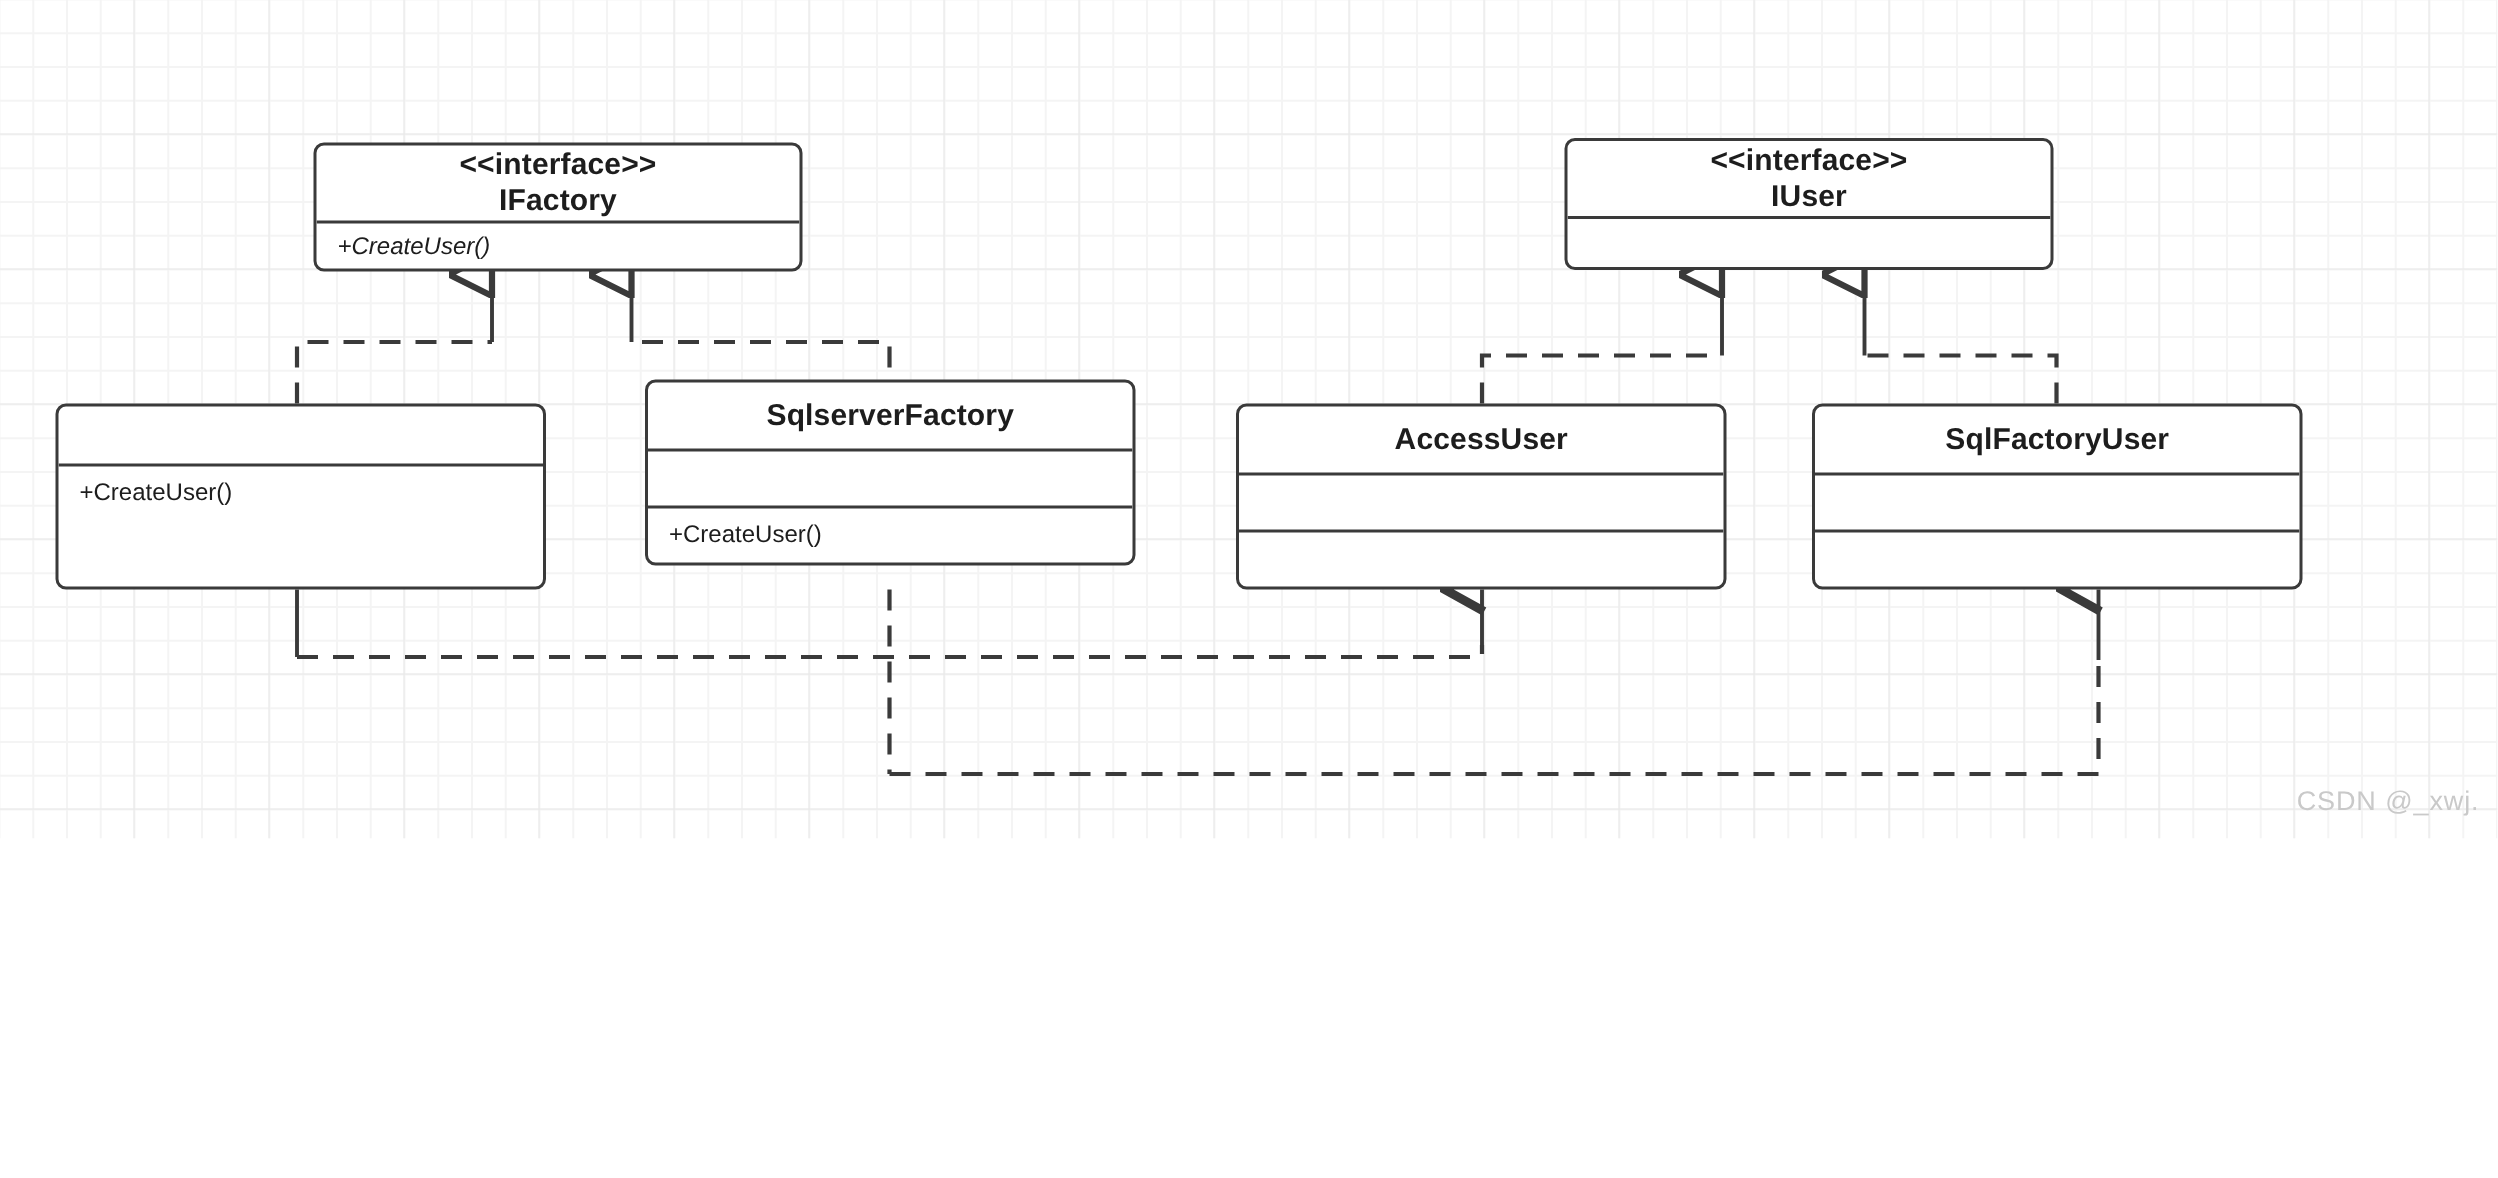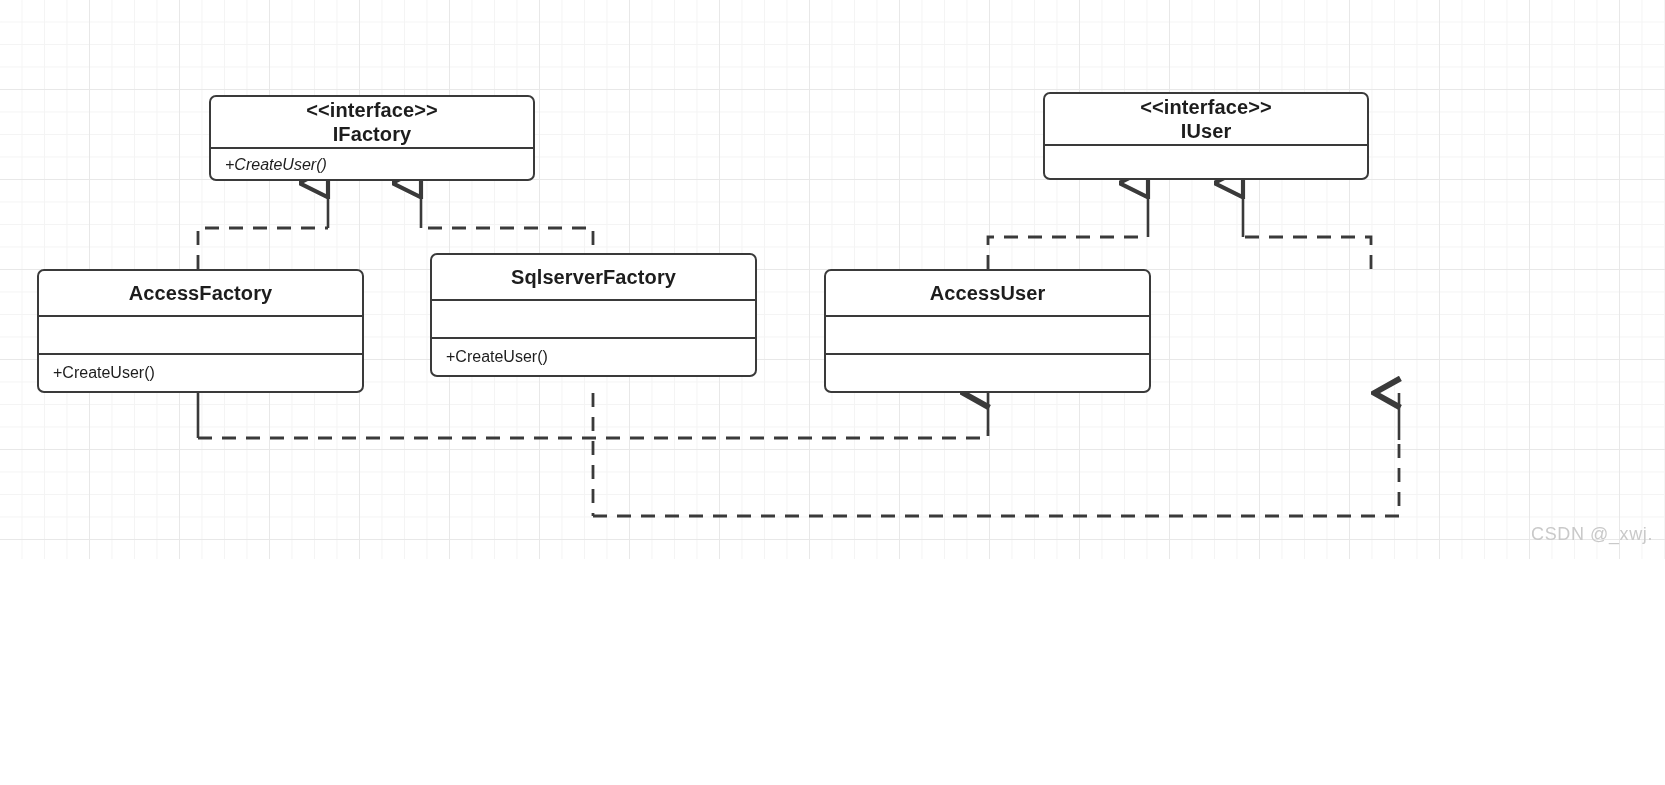--- a/index.html
+++ b/index.html
@@ -165,39 +165,43 @@
 
   <div class="uml-box" style="left:1043px; top:92px; width:326px; height:88px;">
     <div class="uml-row uml-title" style="height:50px;">
       <div class="stereotype">&lt;&lt;interface&gt;&gt;</div>
       <div class="cname">IUser</div>
     </div>
     <div class="uml-row uml-member uml-empty" style="height:35.5px;"></div>
   </div>
 
   <div class="uml-box" style="left:37px; top:269px; width:327px; height:124px;">
-    <div class="uml-row uml-title single" style="height:44px;">
-      <div class="cname">AccessFactory</div>
-    </div>
     <div class="uml-row uml-member uml-empty" style="height:38px;"></div>
     <div class="uml-row uml-member" style="height:37px;">+CreateUser()</div>
   </div>
 
   <div class="uml-box" style="left:430px; top:253px; width:327px; height:124px;">
     <div class="uml-row uml-title single" style="height:44px;">
       <div class="cname">SqlserverFactory</div>
     </div>
     <div class="uml-row uml-member uml-empty" style="height:38px;"></div>
     <div class="uml-row uml-member" style="height:37px;">+CreateUser()</div>
   </div>
 
   <div class="uml-box" style="left:824px; top:269px; width:327px; height:124px;">
     <div class="uml-row uml-title single" style="height:44px;">
       <div class="cname">AccessUser</div>
     </div>
     <div class="uml-row uml-member uml-empty" style="height:38px;"></div>
     <div class="uml-row uml-member uml-empty" style="height:37px;"></div>
   </div>
 
+  <div class="uml-box" style="left:1208px; top:269px; width:327px; height:124px;">
+    <div class="uml-row uml-title single" style="height:44px;">
+      <div class="cname">SqlFactoryUser</div>
+    </div>
+    <div class="uml-row uml-member uml-empty" style="height:38px;"></div>
+    <div class="uml-row uml-member uml-empty" style="height:37px;"></div>
+  </div>
 
   <div id="watermark">CSDN @_xwj.</div>
 
 </div>
 
 </body></html>

